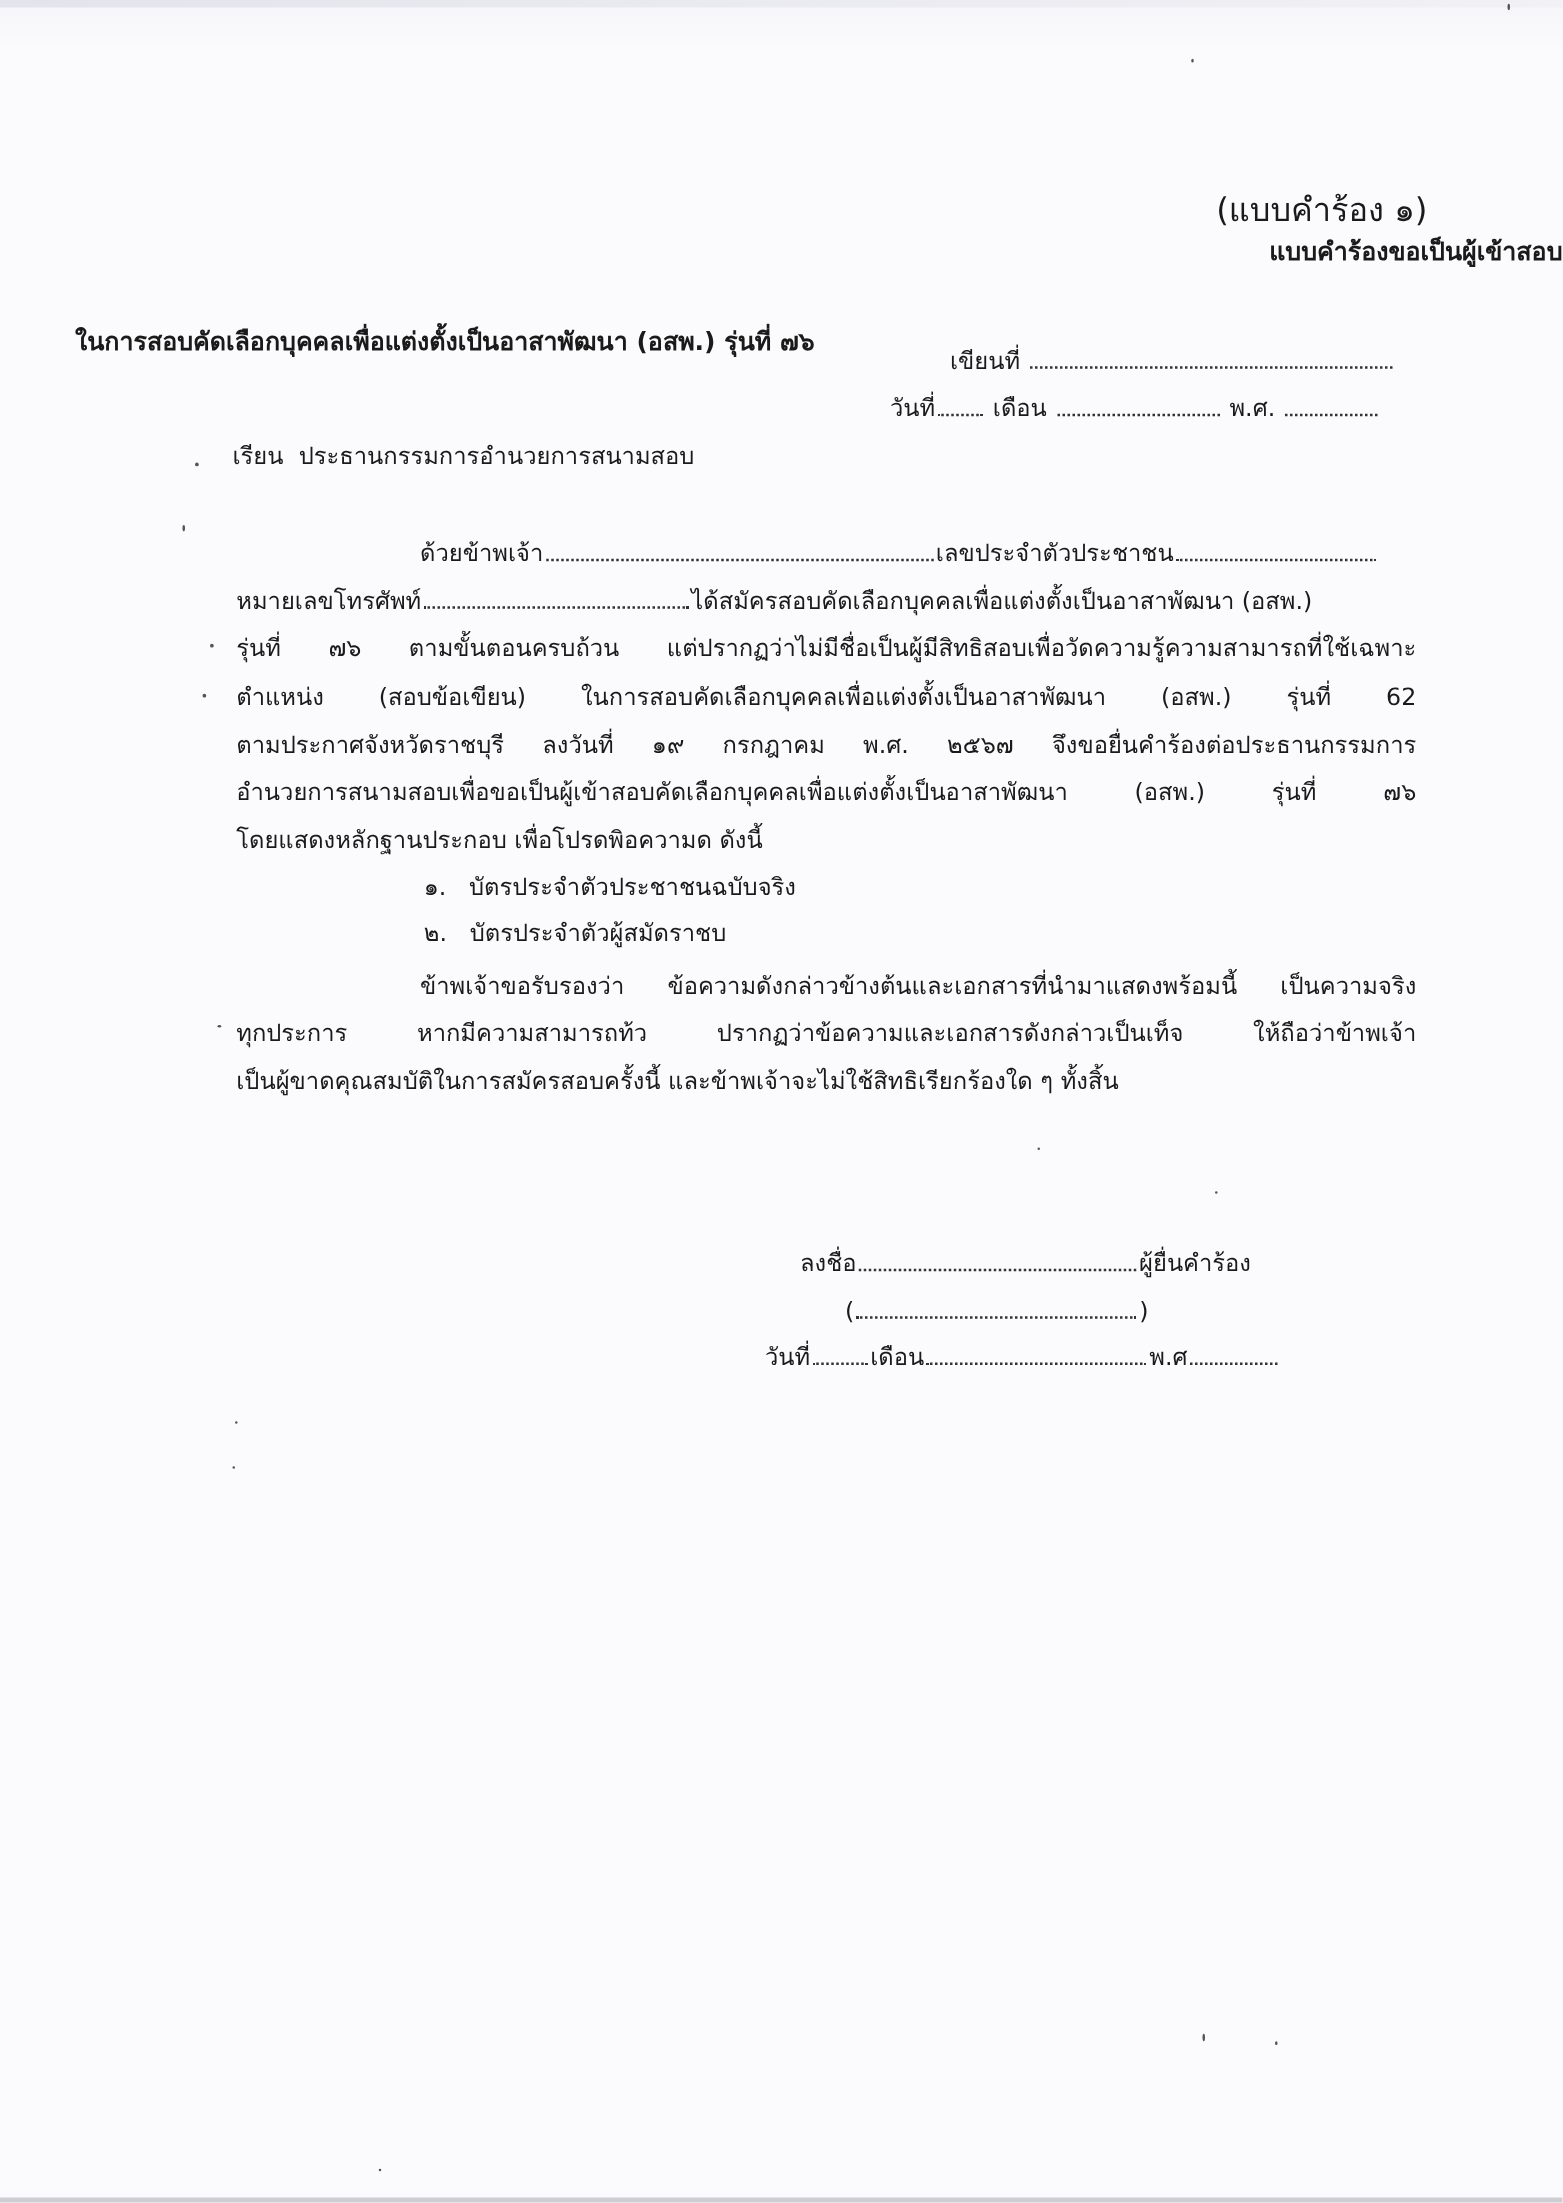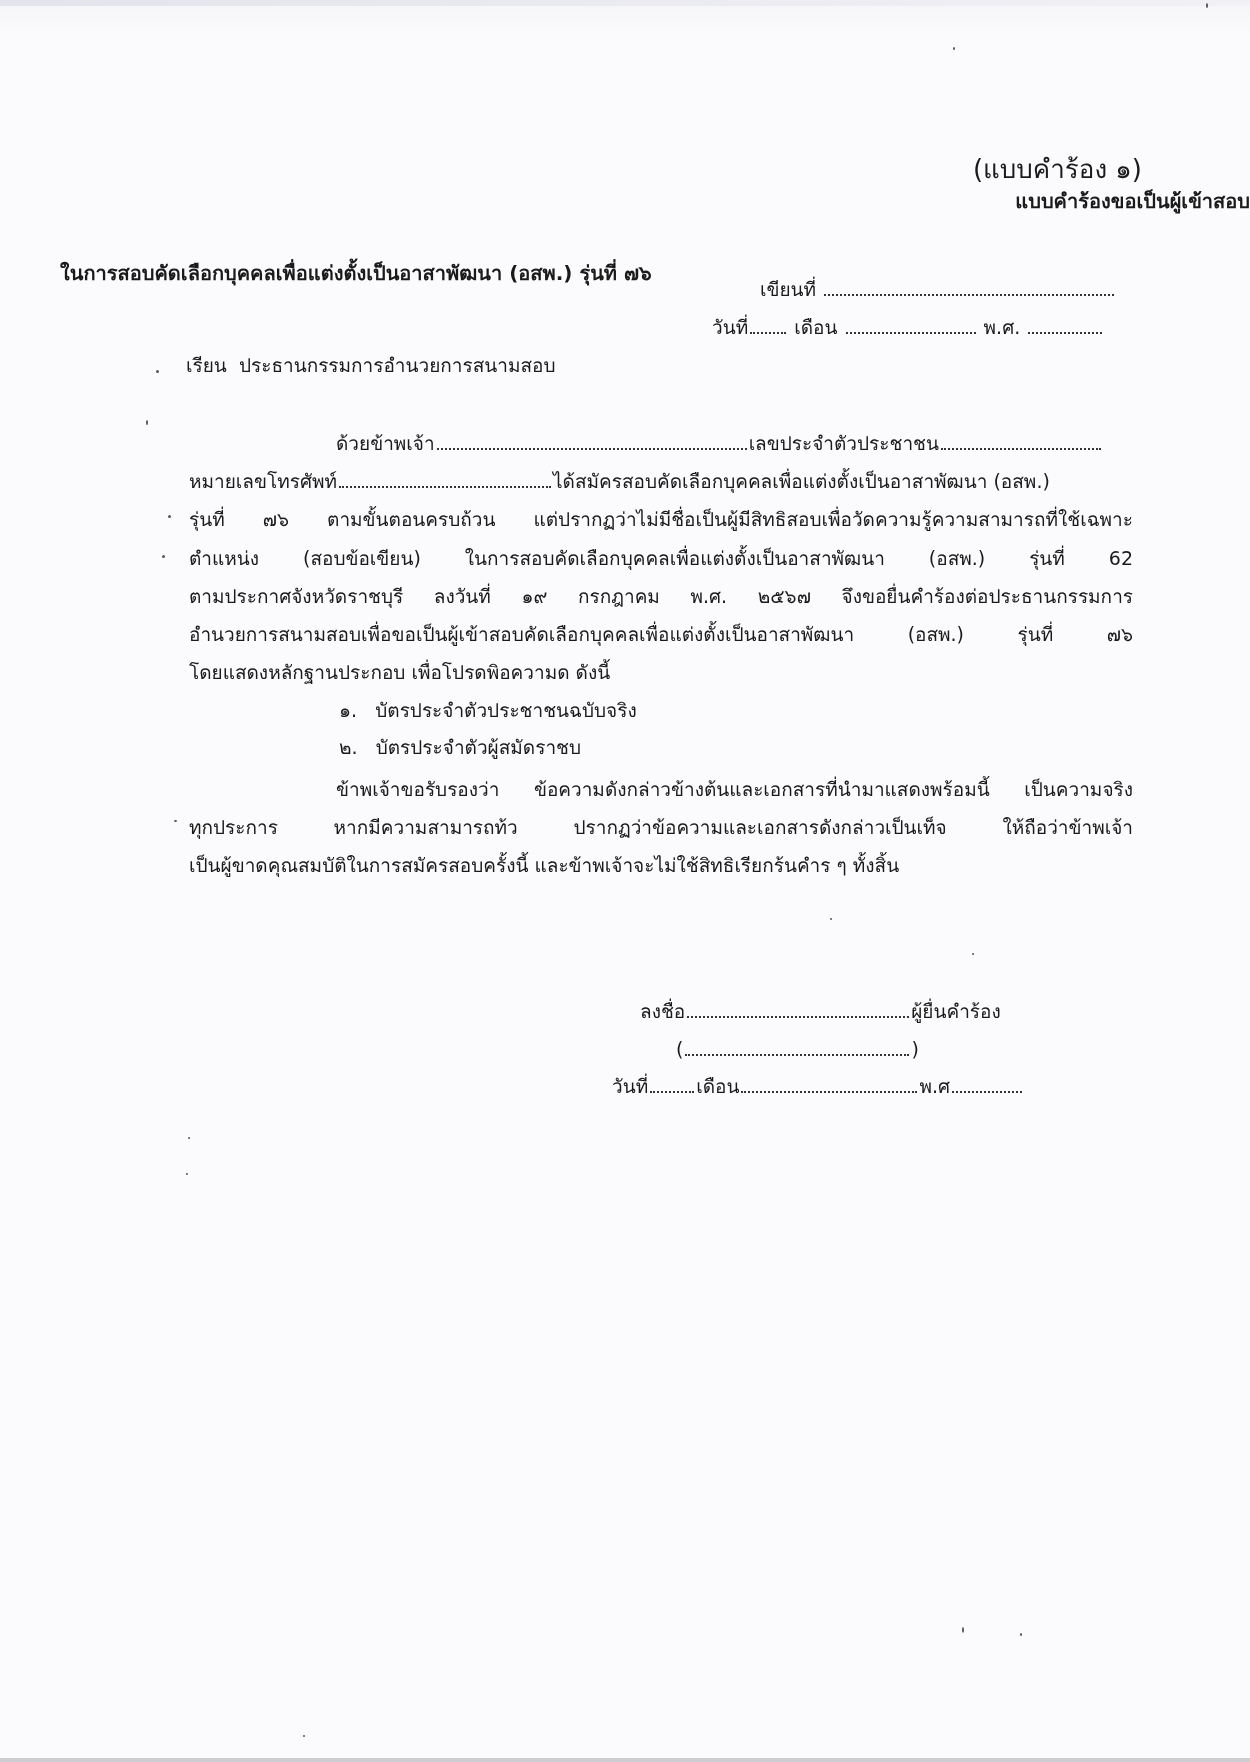--- a/index.html
+++ b/index.html
@@ -105,21 +105,21 @@
     <span>๑.</span>&nbsp;&nbsp;
     <span>บัตรประจำตัวประชาชนฉบับจริง</span>
   </div>
   <div class="line" style="left:339px; top:734px;">
     <span>๒.</span>&nbsp;&nbsp;
     <span>บัตรประจำตัวผู้สมัดราชบ</span>
   </div>
 
   <div class="line" style="left:336px; top:776px; width:797px; text-align:justify; text-align-last:justify;">ข้าพเจ้าขอรับรองว่า ข้อความดังกล่าวข้างต้นและเอกสารที่นำมาแสดงพร้อมนี้ เป็นความจริง</div>
   <div class="line para just" style="top:814px;">ทุกประการ หากมีความสามารถท้ว ปรากฏว่าข้อความและเอกสารดังกล่าวเป็นเท็จ ให้ถือว่าข้าพเจ้า</div>
-  <div class="line" style="left:189px; top:852px;">เป็นผู้ขาดคุณสมบัติในการสมัครสอบครั้งนี้ และข้าพเจ้าจะไม่ใช้สิทธิเรียกร้นคำร ๆ ทั้งสิ้น</div>
+  <div class="line" style="left:189px; top:852px;">เป็นผู้ขาดคุณสมบัติในการสมัครสอบครั้งนี้ และข้าพเจ้าจะไม่ใช้สิทธิเรียกร้องใด ๆ ทั้งสิ้น</div>
 
   <div class="line" style="left:640px; top:998px;">
     <span>ลงชื่อ</span><span class="dots" style="width:222px"></span><span>ผู้ยื่นคำร้อง</span>
   </div>
   <div class="line" style="left:676px; top:1036px;">
     <span>(</span><span class="dots" style="width:224px"></span><span>)</span>
   </div>
   <div class="line" style="left:612px; top:1073px;">
     <span>วันที่</span><span class="dots" style="width:44px"></span><span>เดือน</span><span class="dots" style="width:176px"></span><span>พ.ศ</span><span class="dots" style="width:70px"></span>
   </div>

